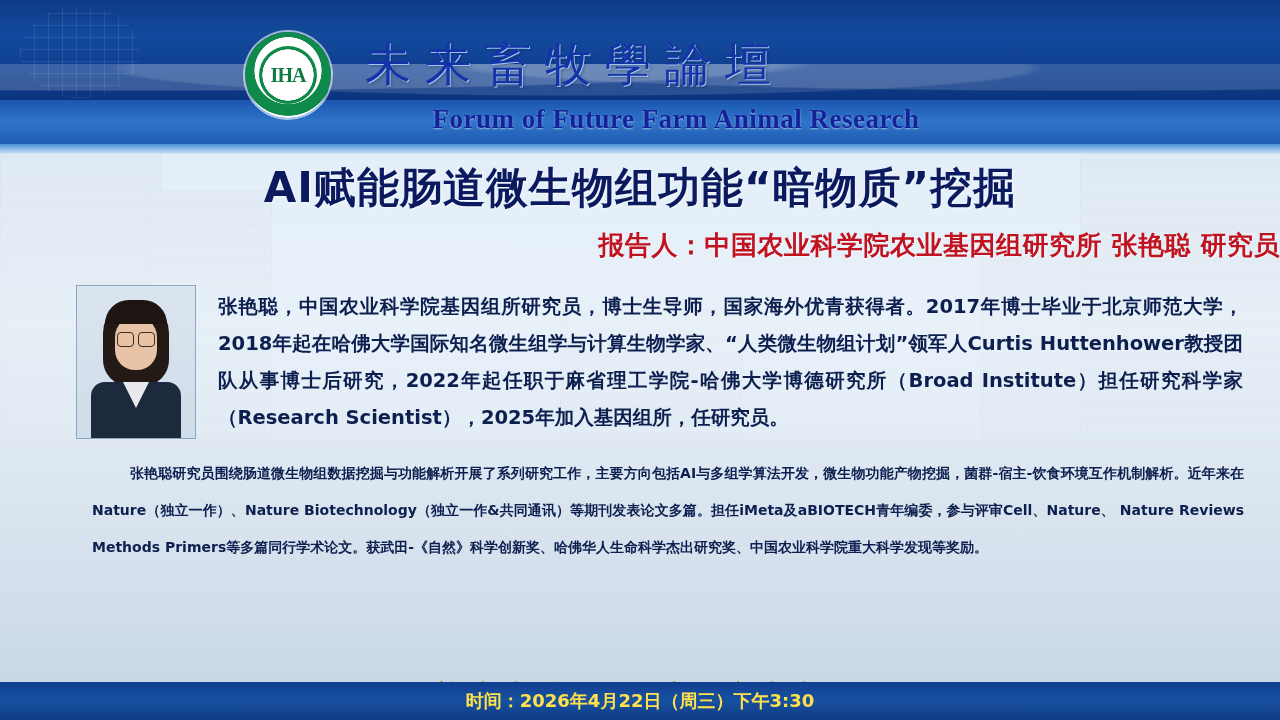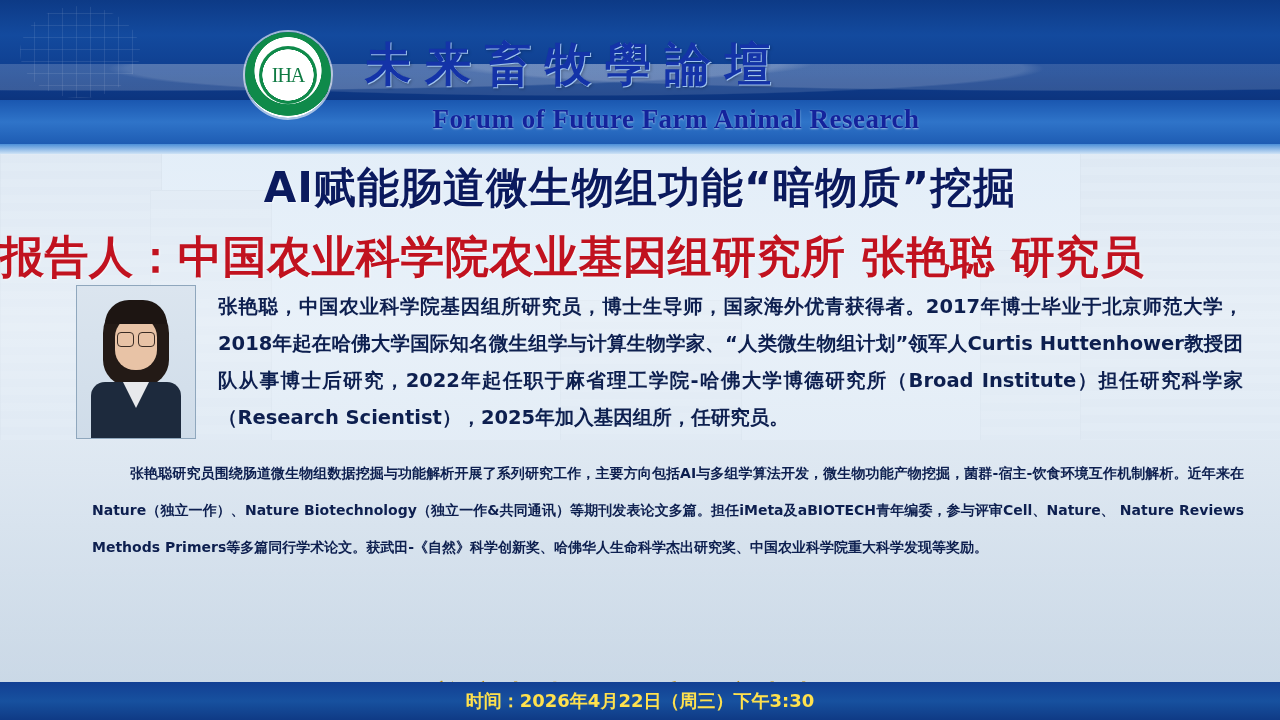--- a/index.html
+++ b/index.html
@@ -79,48 +79,48 @@
   .emblem{
     position:absolute;left:245px;top:32px;width:86px;height:86px;border-radius:50%;
     background:radial-gradient(circle at 50% 45%,#ffffff 0 52%,#0f8a4a 53% 70%,#ffffff 71% 78%,#0f8a4a 79% 100%);
     box-shadow:0 0 0 2px rgba(255,255,255,.6);
     display:flex;align-items:center;justify-content:center;
   }
   .emblem .inner{
     width:58px;height:58px;border-radius:50%;
     background:radial-gradient(circle at 50% 50%,#ffffff 0 62%,#0f8a4a 63% 100%);
     display:flex;align-items:center;justify-content:center;
-    color:#0f7a43;font-weight:normal;font-size:20px;letter-spacing:-1px;
+    color:#0f7a43;font-weight:bold;font-size:20px;letter-spacing:-1px;
     font-family:"Liberation Serif",serif;
   }
   .forum-cn{
     position:absolute;left:365px;top:34px;width:620px;height:62px;
     color:#1433a8;font-family:"Liberation Serif","DejaVu Serif",serif;
-    font-weight:bold;font-size:46px;letter-spacing:14px;line-height:62px;
+    font-weight:normal;font-size:46px;letter-spacing:14px;line-height:62px;
     text-shadow:1px 1px 0 #9fc4ef, 2px 2px 3px rgba(0,0,0,.25);
     white-space:nowrap;
   }
   .forum-en{
     position:absolute;left:0;top:104px;width:1280px;text-align:center;
     color:#14239c;font-family:"Liberation Serif","DejaVu Serif",serif;
     font-weight:bold;font-size:27px;letter-spacing:.5px;
     text-shadow:0 1px 2px rgba(255,255,255,.55);
     margin-left:36px;
   }
   
   .title-main{
     position:absolute;left:0;top:160px;width:1280px;text-align:center;
     font-family:"DejaVu Sans","Liberation Sans",sans-serif;
     font-weight:bold;font-size:42px;color:#0b1a5e;letter-spacing:1px;
     text-shadow:1px 1px 2px rgba(255,255,255,.7);
   }
   .title-sub{
-    position:absolute;left:0;top:228px;width:1280px;text-align:left;
-    font-family:"DejaVu Sans","Liberation Sans",sans-serif;
-    font-weight:bold;font-size:44px;color:#c1121f;letter-spacing:.5px;
+    position:absolute;left:0;top:228px;width:1280px;text-align:right;
+    font-family:"DejaVu Sans","Liberation Sans",sans-serif;
+    font-weight:bold;font-size:26px;color:#c1121f;letter-spacing:.5px;
     text-shadow:1px 1px 2px rgba(255,255,255,.6);
   }
   
   .portrait{
     position:absolute;left:76px;top:285px;width:118px;height:152px;
     border:1px solid #8fa7bd;background:#c9d6e4;overflow:hidden;
   }
   .portrait .pbg{position:absolute;inset:0;background:linear-gradient(180deg,#dbe5ef 0%,#cfdce9 100%);}
   .portrait .hair{
     position:absolute;left:26px;top:14px;width:66px;height:86px;border-radius:33px 33px 26px 26px;

